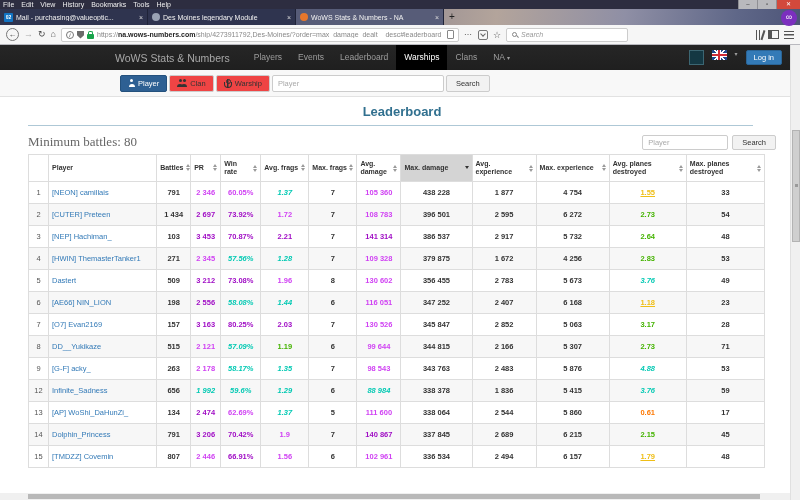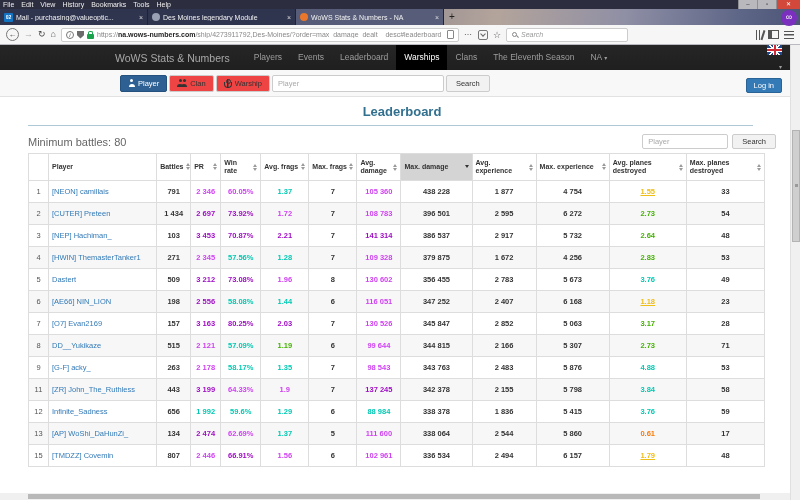--- a/index.html
+++ b/index.html
@@ -57,21 +57,21 @@
   
   .page { position:absolute; top:45px; left:0; width:800px; height:455px; background:#fff; overflow:hidden; }
   .pagecol { width:790px; }
 
   
   .sitenav { height:25px; background:linear-gradient(#262626,#1f1f1f); display:flex; align-items:center; padding-left:115px; }
   .brand { font-size:10.5px; color:#a8a8a8; margin-right:16px; white-space:nowrap; }
   .snav-item { font-size:8.5px; color:#9d9d9d; padding:0 8px; line-height:25px; white-space:nowrap; }
   .snav-item.active { background:#000; color:#fff; }
   .caret { font-size:6px; color:#9d9d9d; }
-  .sitenav-right { margin-left:auto; display:flex; align-items:flex-end; gap:8px; padding-right:8px;flex-direction:column; }
+  .sitenav-right { margin-left:auto; display:flex; align-items:flex-start; gap:8px; padding-right:8px; }
   .mini-search { width:15px; height:15px; background:#143843; border:1px solid #3c6672; }
   .flag { position:relative; width:15px; height:10px; background-color:#20478b;
     background-image:
       linear-gradient(45deg, transparent 45%, #fff 45%, #fff 55%, transparent 55%),
       linear-gradient(135deg, transparent 45%, #fff 45%, #fff 55%, transparent 55%);
     overflow:hidden; }
   .flag::before { content:""; position:absolute; left:5.5px; top:0; bottom:0; width:4px; background:#fff; box-shadow:inset 0 0 0 0.5px #fff; }
   .flag::after { content:""; position:absolute; left:0; right:0; top:3px; height:4px; background:#fff; }
   .flag .rcv { position:absolute; left:6.5px; top:0; bottom:0; width:2px; background:#cf2b36; z-index:2; }
   .flag .rch { position:absolute; left:0; right:0; top:4px; height:2px; background:#cf2b36; z-index:2; }
@@ -92,40 +92,40 @@
   .i-anchor::after { content:""; position:absolute; top:3.5px; left:0.5px; width:6px; height:4.5px; border:1px solid currentColor; border-top:none; border-radius:0 0 6px 6px; }
   .sub-input { width:172px; height:17px; border:1px solid #ccc; border-radius:2px; background:#fff; font-size:7.5px; color:#333; padding:0 5px; }
   .sub-input::placeholder { color:#aaa; }
   .sub-search { height:17px; padding:0 9px; font-size:7.5px; background:#f2f2f2; border:1px solid #ccc; border-radius:2px; color:#333; }
 
   
   .content { padding:5px 14px 0 28px; }
   .page-title { text-align:center; font-size:13px; font-weight:bold; color:#31708f; margin-top:2px; }
   .title-hr { border:none; border-top:1px solid #aec8d6; margin:6px 23px 8px 0; }
   .filter-row { display:flex; align-items:center; margin-bottom:4px; }
-  .min-battles { font-size:11px; color:#666; }
+  .min-battles { font-size:13px; color:#666;font-family:Liberation Serif, serif; }
   .filter-right { margin-left:auto; display:flex; gap:4px; }
   .filter-input { width:86px; height:15px; border:1px solid #ccc; border-radius:2px; font-size:7.5px; padding:0 5px; color:#333; }
   .filter-input::placeholder { color:#aaa; }
   .filter-btn { height:15px; padding:0 9px; font-size:7.5px; background:#f2f2f2; border:1px solid #ccc; border-radius:2px; color:#333; }
 
   
   table { width:737px; border-collapse:collapse; table-layout:fixed; }
   th, td { border:1px solid #ddd; font-size:7.5px; color:#333; padding:2px 3px; overflow:hidden; white-space:nowrap; }
   th { font-size:7px; font-weight:bold; text-align:left; vertical-align:middle; height:27px; }
   th .thwrap { display:flex; align-items:center; justify-content:space-between; gap:2px; }
   th .lbl { white-space:normal; line-height:1.2; }
   th.th-sorted { background:#d4d4d4; }
   td { height:22px; }
   tr:nth-child(even) td { background:#f7f7f7; }
   td.rank { text-align:center; color:#555; }
   td.player a { color:#337ab7; text-decoration:none; }
   td.num { text-align:center; font-weight:bold; }
   .c-k { color:#333; } .c-u { color:#d042f3; } .c-p { color:#a00dc5; }
-  .c-t { color:#02c9b3; } .c-g { color:#44b300; } .c-y { color:#efbe17;text-decoration:underline; } .c-o { color:#fe7903; }
+  .c-t { color:#02c9b3;font-style:italic; } .c-g { color:#44b300; } .c-y { color:#efbe17;text-decoration:underline; } .c-o { color:#fe7903; }
   .sort { display:inline-flex; flex-direction:column; gap:1px; flex:none; }
   .sort i { width:0; height:0; border-left:2.5px solid transparent; border-right:2.5px solid transparent; }
   .sort .up { border-bottom:3px solid #9a9a9a; }
   .sort .dn { border-top:3px solid #9a9a9a; }
   .sort.single .dn { border-top-color:#333; }
 
   
   .v-scroll { position:absolute; top:45px; right:0; width:10px; height:455px; background:#f0f0f0; border-left:1px solid #e0e0e0; z-index:4; }
   .v-thumb { position:absolute; top:85px; left:1px; width:8px; height:112px; background:#cfcfcf; border:1px solid #b3b3b3; }
   .v-grip { position:absolute; top:50%; left:2px; width:3px; height:3px; margin-top:-2px; background:#9a9a9a; }
@@ -206,21 +206,20 @@
   <div class="page">
     <div class="pagecol">
 
       <div class="sitenav">
         <span class="brand">WoWS Stats &amp; Numbers</span>
         <span class="snav-item">Players</span>
         <span class="snav-item">Events</span>
         <span class="snav-item">Leaderboard</span>
         <span class="snav-item active">Warships</span>
         <span class="snav-item">Clans</span>
-        <span class="snav-item">The Eleventh Season</span>
         <span class="snav-item"><span>NA</span> <span class="caret">▾</span></span>
         <div class="sitenav-right">
           <div class="mini-search"></div>
           <div class="flag">
               <span class="rcv"></span>
               <span class="rch"></span>
             </div>
           <span class="caret">▾</span>
           <button class="login-btn">Log in</button>
         </div>
@@ -504,35 +503,20 @@
                 <td class="num c-t">1.35</td>
                 <td class="num c-k">7</td>
                 <td class="num c-u">98 543</td>
                 <td class="num c-k">343 763</td>
                 <td class="num c-k">2 483</td>
                 <td class="num c-k">5 876</td>
                 <td class="num c-t">4.88</td>
                 <td class="num c-k">53</td>
               </tr>
               <tr>
-                <td class="rank">11</td>
-                <td class="player"><a href="#">[ZR] John_The_Ruthless</a></td>
-                <td class="num c-k">443</td>
-                <td class="num c-p">3 199</td>
-                <td class="num c-u">64.33%</td>
-                <td class="num c-u">1.9</td>
-                <td class="num c-k">7</td>
-                <td class="num c-p">137 245</td>
-                <td class="num c-k">342 378</td>
-                <td class="num c-k">2 155</td>
-                <td class="num c-k">5 798</td>
-                <td class="num c-t">3.84</td>
-                <td class="num c-k">58</td>
-              </tr>
-              <tr>
                 <td class="rank">12</td>
                 <td class="player"><a href="#">Infinite_Sadness</a></td>
                 <td class="num c-k">656</td>
                 <td class="num c-t">1 992</td>
                 <td class="num c-t">59.6%</td>
                 <td class="num c-t">1.29</td>
                 <td class="num c-k">6</td>
                 <td class="num c-t">88 984</td>
                 <td class="num c-k">338 378</td>
                 <td class="num c-k">1 836</td>
@@ -549,20 +533,35 @@
                 <td class="num c-t">1.37</td>
                 <td class="num c-k">5</td>
                 <td class="num c-u">111 600</td>
                 <td class="num c-k">338 064</td>
                 <td class="num c-k">2 544</td>
                 <td class="num c-k">5 860</td>
                 <td class="num c-o">0.61</td>
                 <td class="num c-k">17</td>
               </tr>
               <tr>
+                <td class="rank">14</td>
+                <td class="player"><a href="#">Dolphin_Princess</a></td>
+                <td class="num c-k">791</td>
+                <td class="num c-p">3 206</td>
+                <td class="num c-p">70.42%</td>
+                <td class="num c-u">1.9</td>
+                <td class="num c-k">7</td>
+                <td class="num c-p">140 867</td>
+                <td class="num c-k">337 845</td>
+                <td class="num c-k">2 689</td>
+                <td class="num c-k">6 215</td>
+                <td class="num c-g">2.15</td>
+                <td class="num c-k">45</td>
+              </tr>
+              <tr>
                 <td class="rank">15</td>
                 <td class="player"><a href="#">[TMDZZ] Covemin</a></td>
                 <td class="num c-k">807</td>
                 <td class="num c-u">2 446</td>
                 <td class="num c-p">66.91%</td>
                 <td class="num c-u">1.56</td>
                 <td class="num c-k">6</td>
                 <td class="num c-u">102 961</td>
                 <td class="num c-k">336 534</td>
                 <td class="num c-k">2 494</td>

